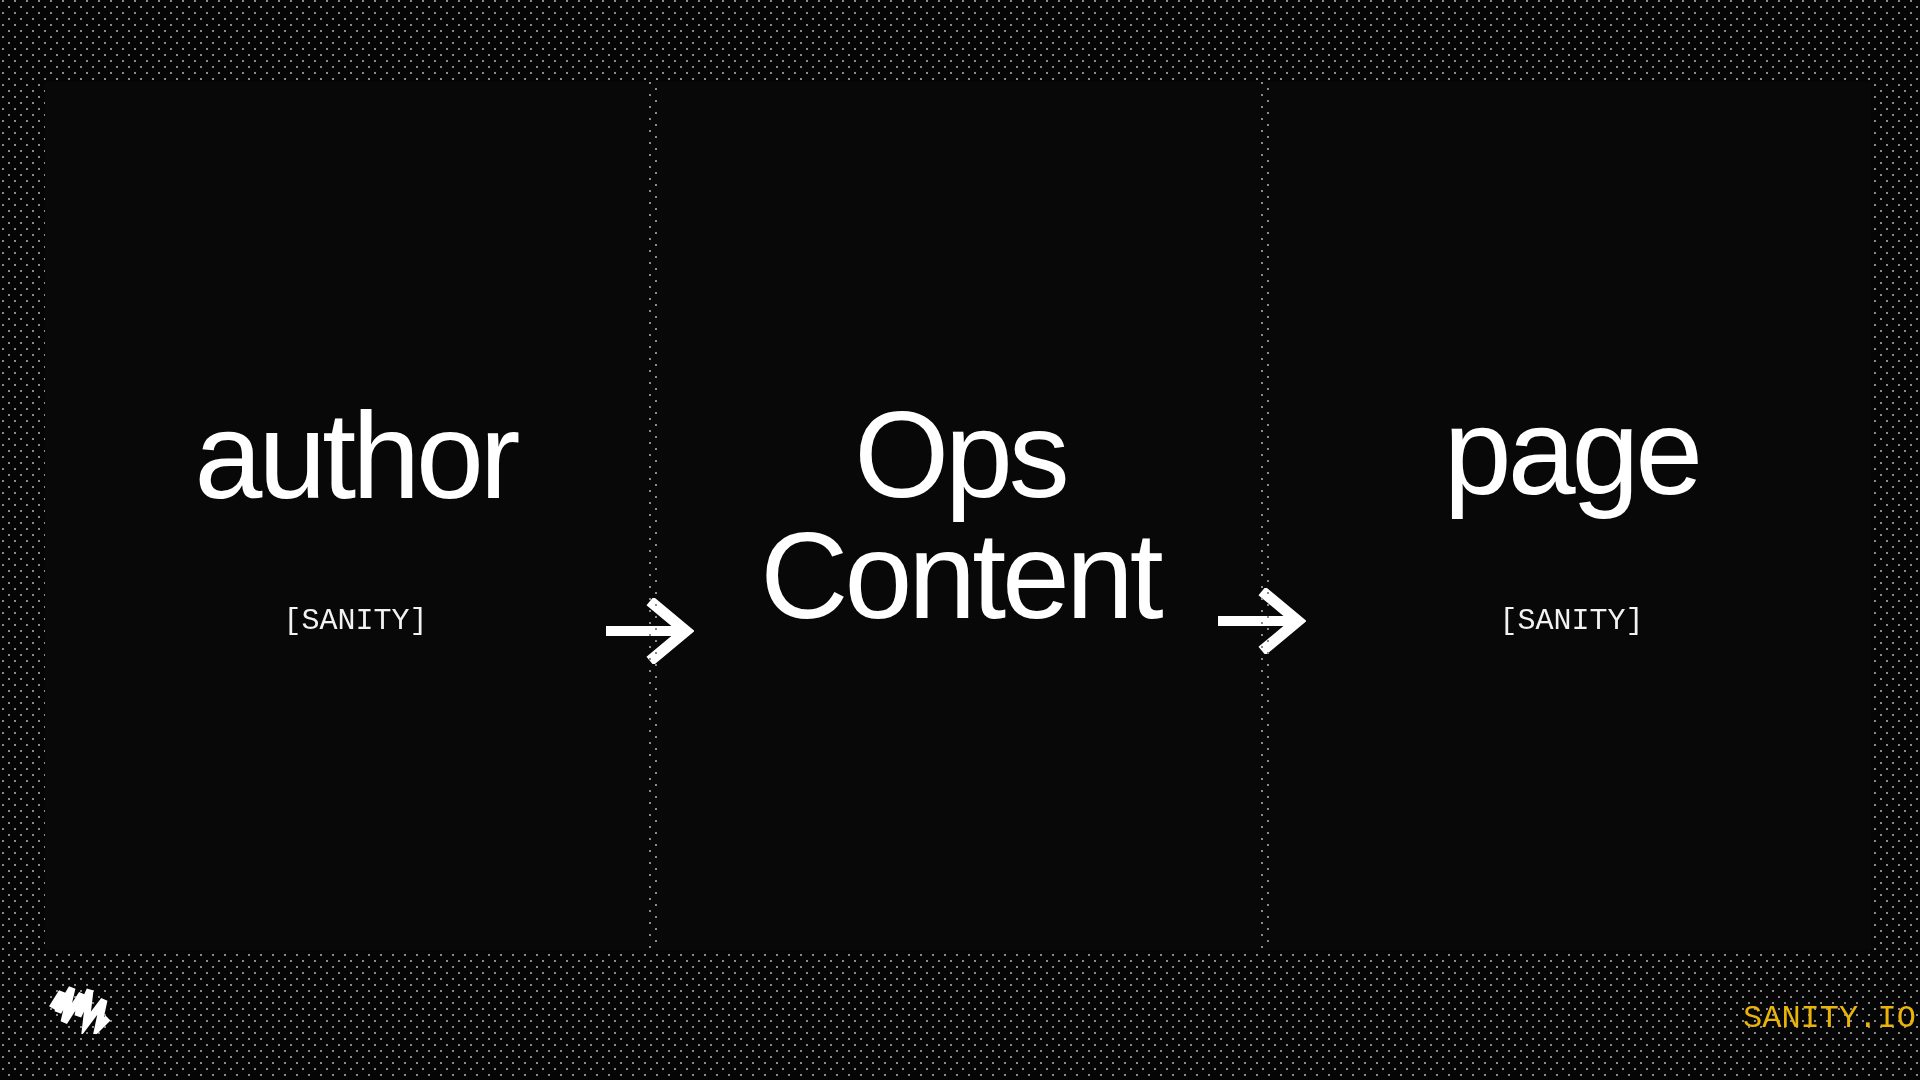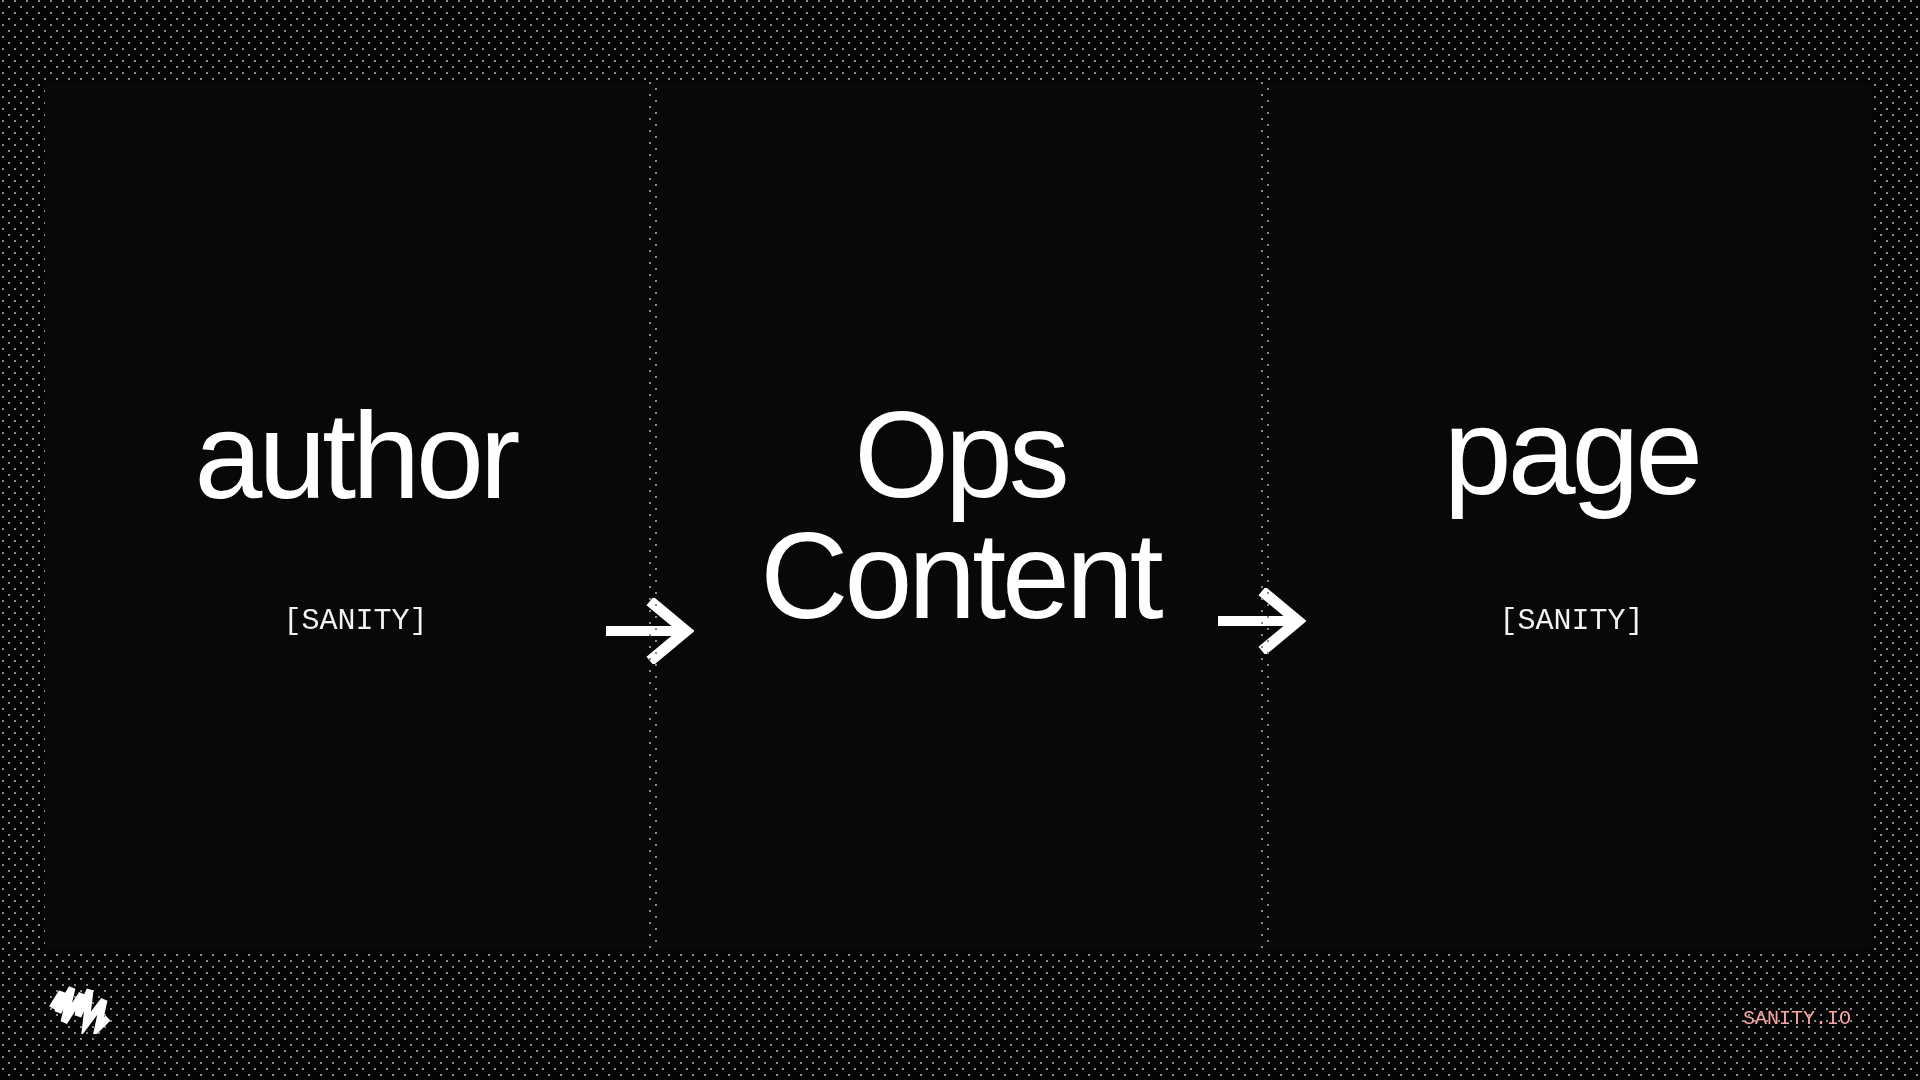--- a/index.html
+++ b/index.html
@@ -48,21 +48,21 @@
     line-height:36px; letter-spacing:0px;
   }
   .arrow {
     position:absolute; z-index:2;
   }
   .arrow-1 { left:561px; top:516px; }
   .arrow-2 { left:1173px; top:506px; }
   .logo { position:absolute; left:46px; top:978px; }
   .brand {
     position:absolute; left:1743px; top:1004px;
-    color:#fca5a5; font-family:"Liberation Mono", monospace; font-size:20px; line-height:30px;
+    color:#eab308; font-family:"Liberation Mono", monospace; font-size:32px; line-height:30px;
   }
 </style>
 </head>
 <body>
 
 <div class="panel">
   <div class="col col-1">
     <div class="big big-1">author</div>
     <div class="label">[SANITY]</div>
   </div>

